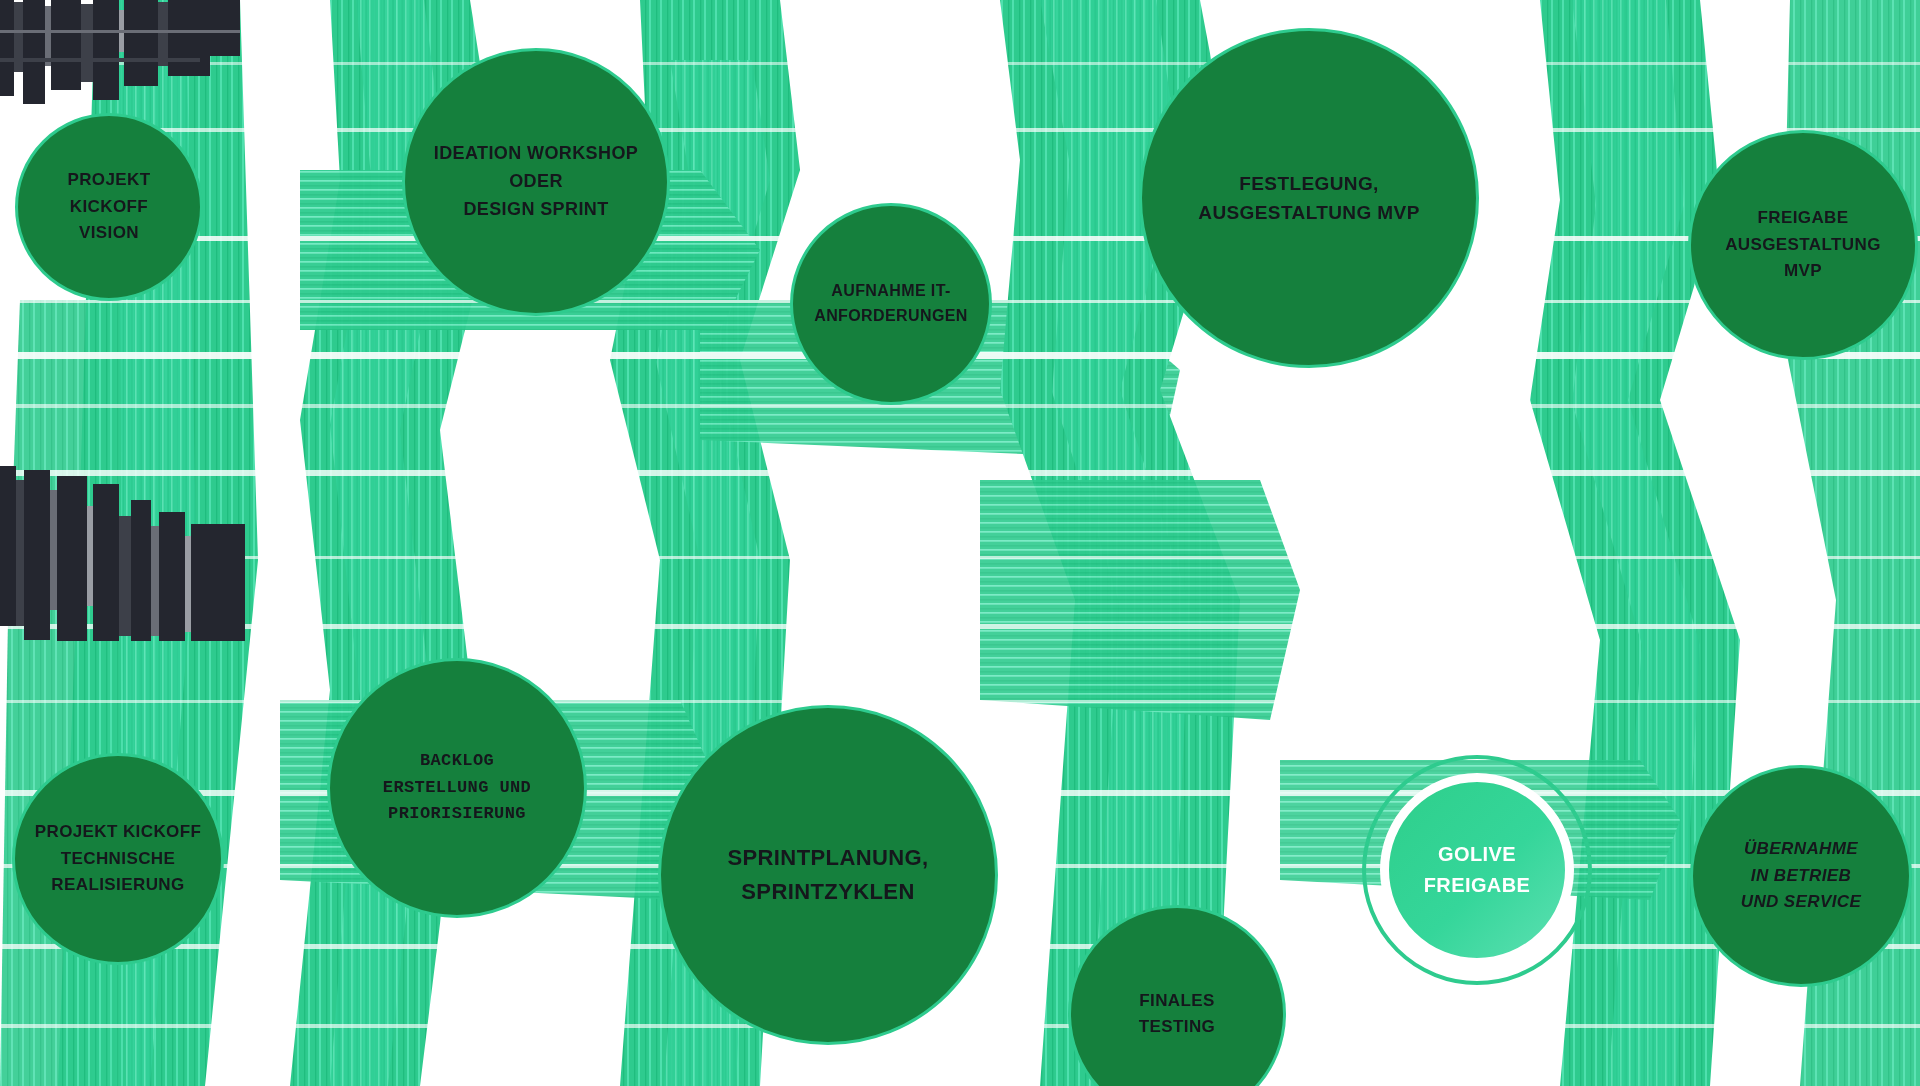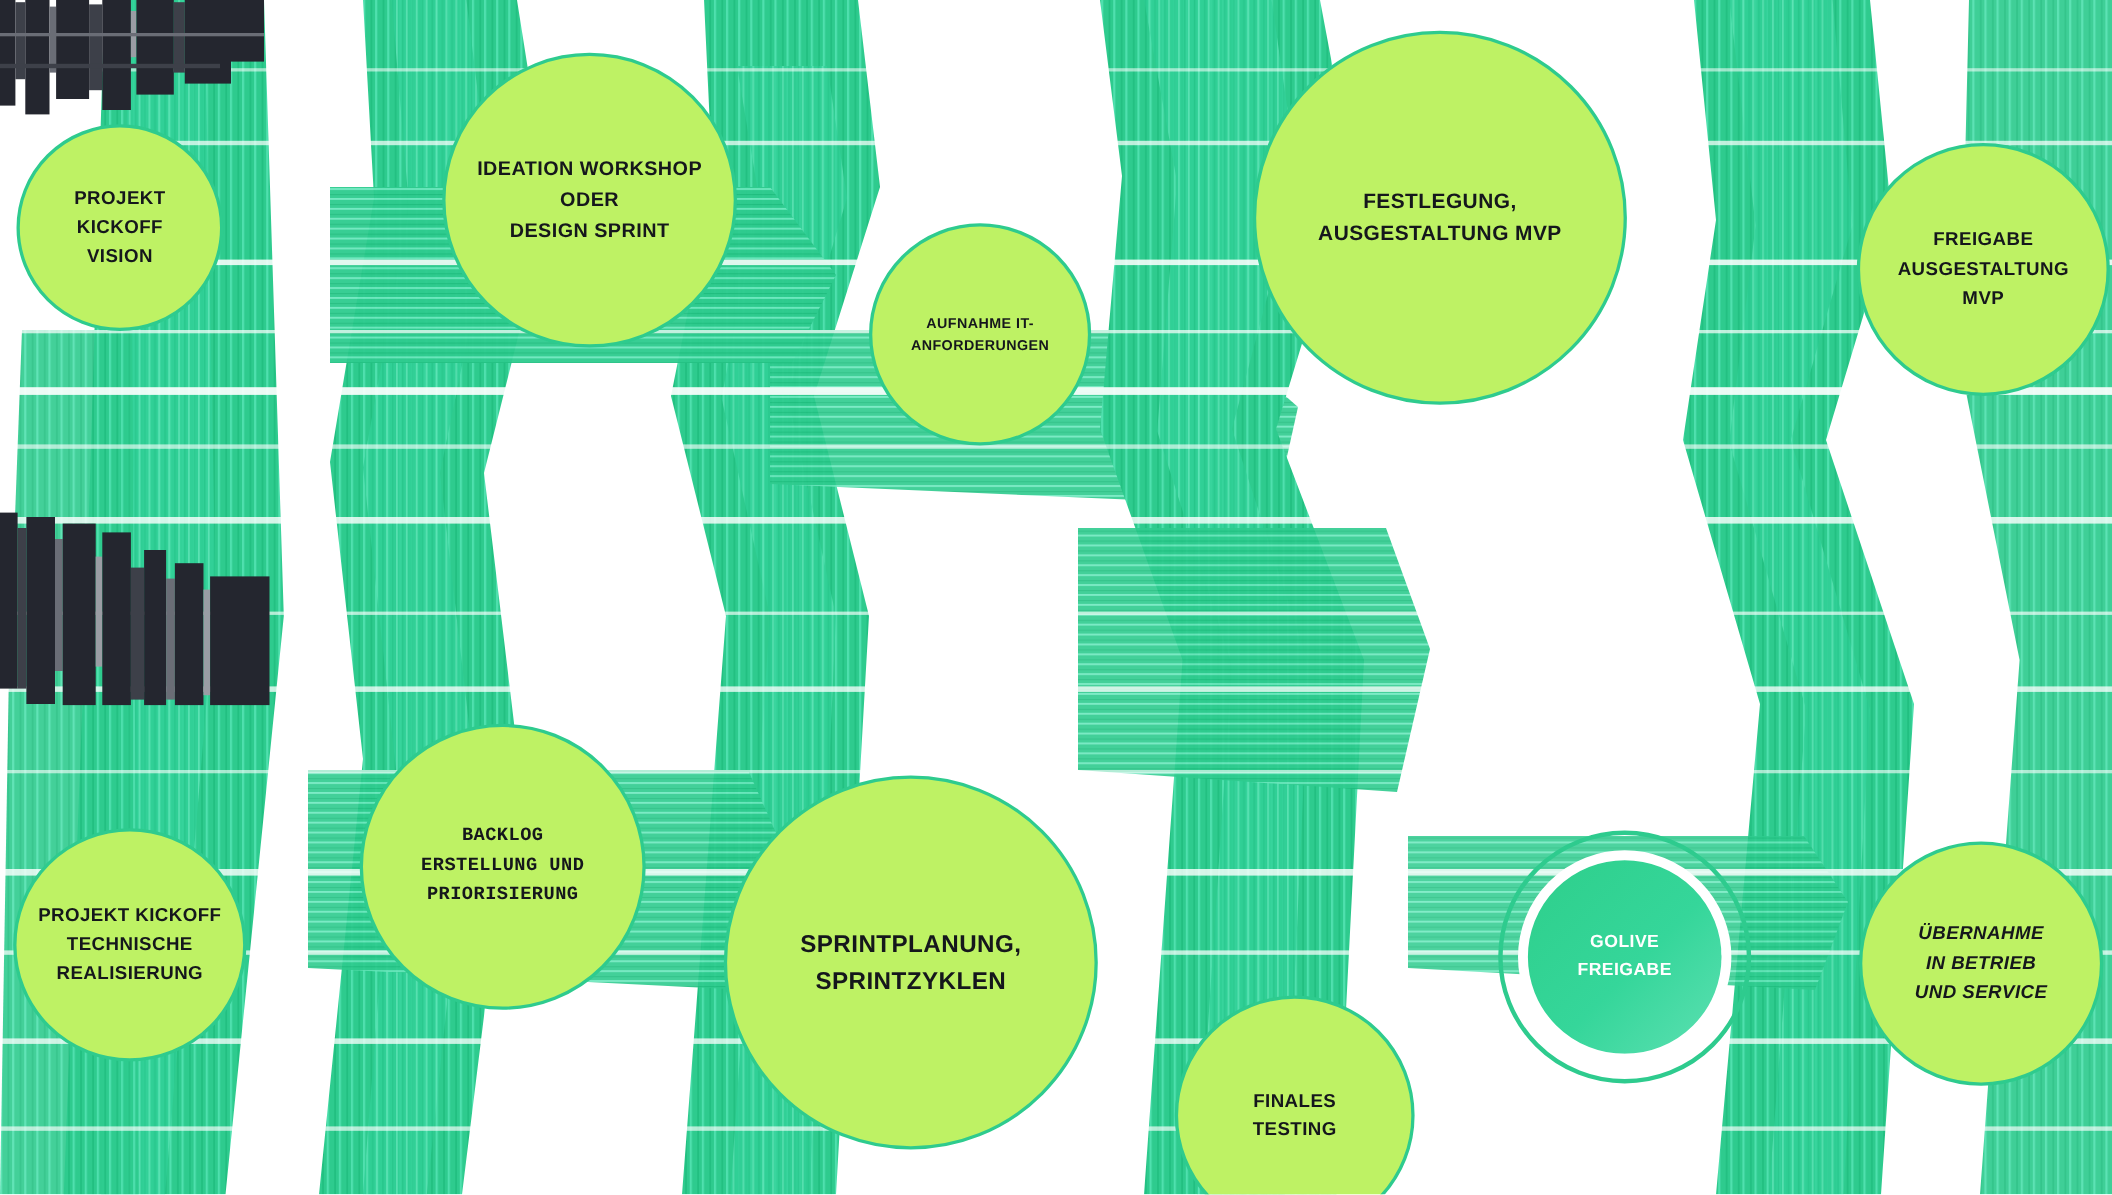--- a/index.html
+++ b/index.html
@@ -33,21 +33,21 @@
     background:#24262f;
   }
   .glitch .slab.mid{ background:#3d4049; }
   .glitch .slab.light{ background:#6a6d76; }
   .glitch .slab.pale{ background:#9a9da4; }
 
   
   .node{
     position:absolute;
     border-radius:50%;
-    background:#bef264;
+    background:#15803d;
     border:3px solid #2ecb8e;
     box-sizing:border-box;
     display:flex;
     align-items:center;
     justify-content:center;
     text-align:center;
     z-index:5;
   }
   .node .node-label{
     display:block;
@@ -227,21 +227,21 @@
       <div class="node" style="left: 15px; top: 113px; width: 188px; height: 188px;">
         <span class="node-label" style="font-size: 17px;">PROJEKT KICKOFF
 VISION</span>
       </div>
       <div class="node" style="left: 402px; top: 48px; width: 268px; height: 268px;">
         <span class="node-label" style="font-size: 18px;">IDEATION WORKSHOP
 ODER
 DESIGN SPRINT</span>
       </div>
       <div class="node" style="left: 790px; top: 203px; width: 202px; height: 202px;">
-        <span class="node-label" style="font-size: 13px;">AUFNAHME IT-
+        <span class="node-label" style="font-size: 16px;">AUFNAHME IT-
 ANFORDERUNGEN</span>
       </div>
       <div class="node" style="left: 1139px; top: 28px; width: 340px; height: 340px;">
         <span class="node-label" style="font-size: 19px;">FESTLEGUNG,
 AUSGESTALTUNG MVP</span>
       </div>
       <div class="node" style="left: 1688px; top: 130px; width: 230px; height: 230px;">
         <span class="node-label" style="font-size: 17px;">FREIGABE
 AUSGESTALTUNG
 MVP</span>
@@ -260,21 +260,21 @@
         <span class="node-label" style="font-size: 22px;">SPRINTPLANUNG,
 SPRINTZYKLEN</span>
       </div>
       <div class="node" style="left: 1068px; top: 905px; width: 218px; height: 218px;">
         <span class="node-label" style="font-size: 17px;">FINALES
 TESTING</span>
       </div>
       <div class="node active" style="left: 1362px; top: 755px; width: 230px; height: 230px;">
         <div class="ring-outer"></div>
         <div class="ring-inner"></div>
-        <span class="node-label" style="font-size: 16px;">GOLIVE
+        <span class="node-label" style="font-size: 20px;">GOLIVE
 FREIGABE</span>
       </div>
       <div class="node" style="left: 1690px; top: 765px; width: 222px; height: 222px;">
         <span class="node-label" style="font-size: 17px; font-style: italic;">ÜBERNAHME
 IN BETRIEB
 UND SERVICE</span>
       </div>
     </div>
 
 </div>

